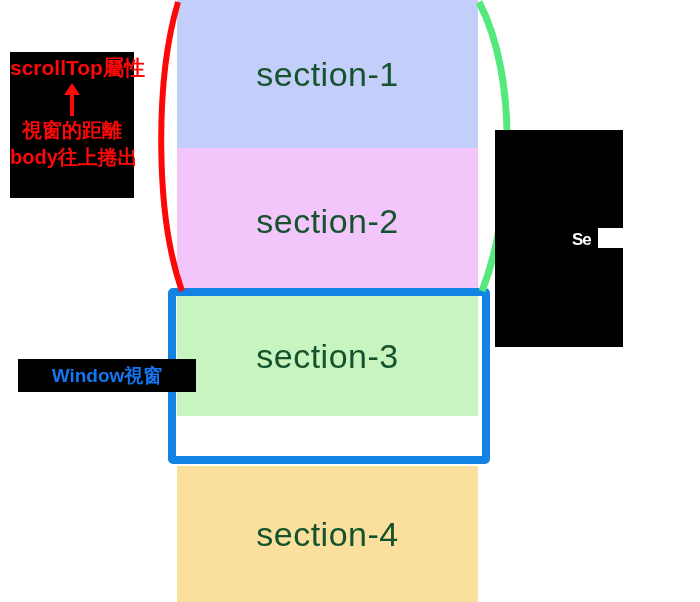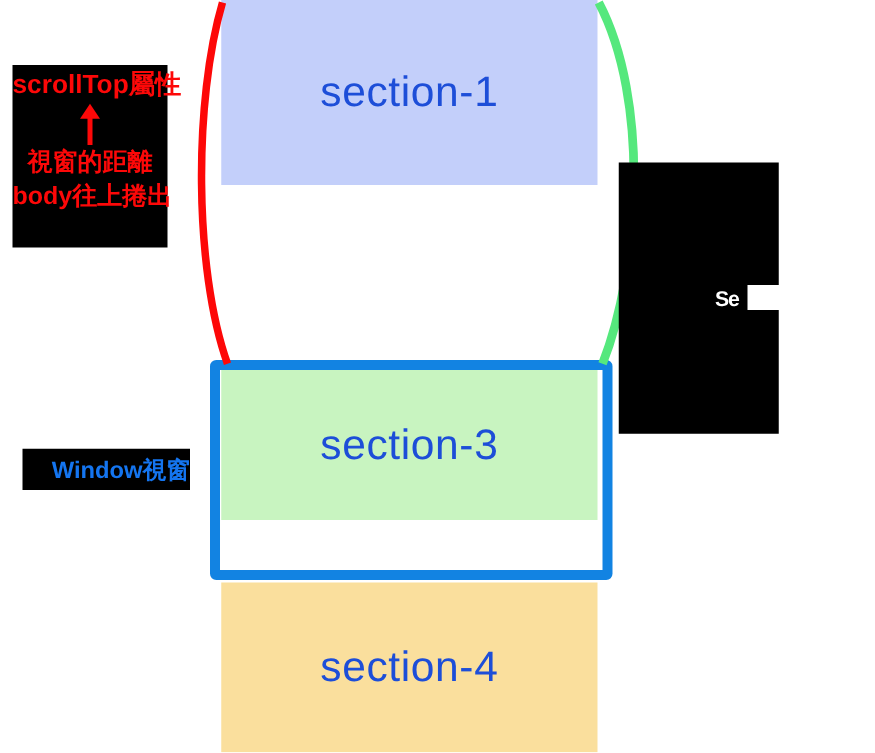--- a/index.html
+++ b/index.html
@@ -20,21 +20,21 @@
 
   
   .section {
     position: absolute;
     left: 177px;
     width: 301px;
     display: flex;
     align-items: center;
     justify-content: center;
     font-size: 34px;
-    color: #1d4ed8;
+    color: #14532d;
     letter-spacing: 0.5px;
     box-sizing: border-box;
   }
   #section-1 { top: 0px;   height: 148px; background: #c3cffa; }
   #section-2 { top: 148px; height: 146px; background: #f2c6fb; }
   #section-4 { top: 466px; height: 136px; background: #fadf9d; align-items: center; }
 
   
   #window-frame {
     position: absolute;
@@ -112,25 +112,25 @@
     width: 0;
     height: 0;
     border-left: 8px solid transparent;
     border-right: 8px solid transparent;
     border-bottom: 12px solid #fd0808;
   }
 
   #note-window {
     left: 18px;
     top: 359px;
-    width: 134px;
+    width: 178px;
     height: 33px;
     display: flex;
     align-items: center;
-    justify-content: flex-end;
+    justify-content: center;
   }
   #note-window .label {
     color: #1475f0;
     font-weight: bold;
     font-size: 19px;
     white-space: nowrap;
   }
 
   
   #note-right {
@@ -161,20 +161,23 @@
 </style>
 </head>
 <body>
 
 <div id="stage">
 
   <div class="section" id="section-1">
     <span>section-1</span>
   </div>
 
+  <div class="section" id="section-2">
+    <span>section-2</span>
+  </div>
 
   <div class="section" id="section-3">
     <span>section-3</span>
   </div>
 
   <div class="section" id="section-4">
     <span>section-4</span>
   </div>
 
   <div id="window-frame"></div>

